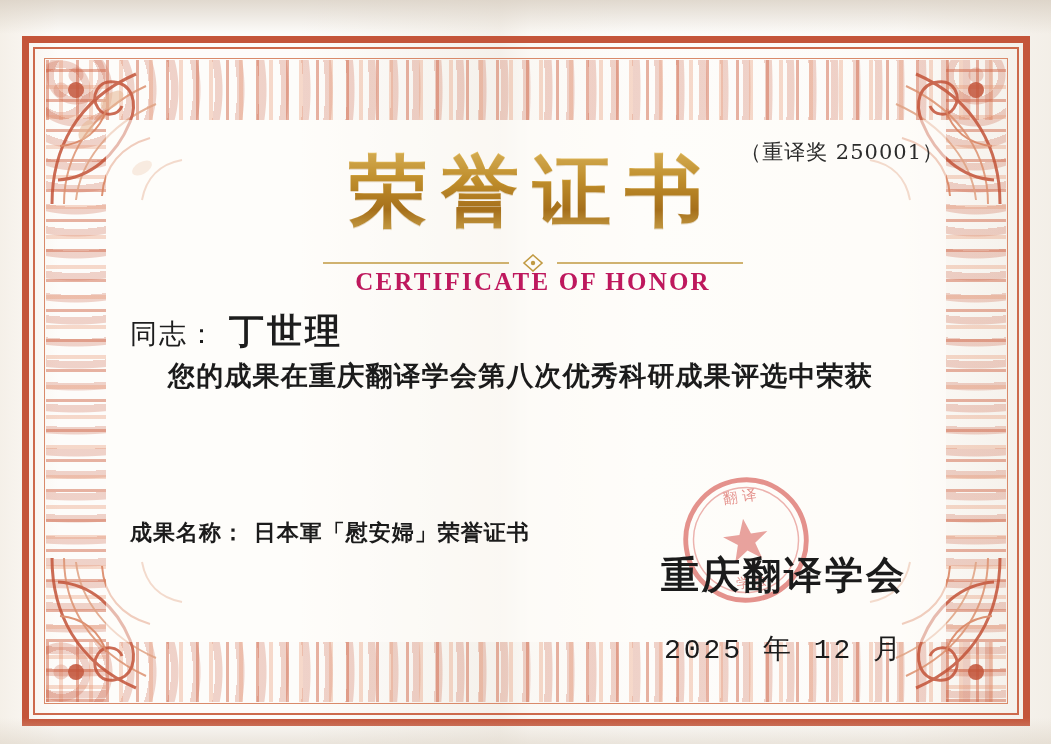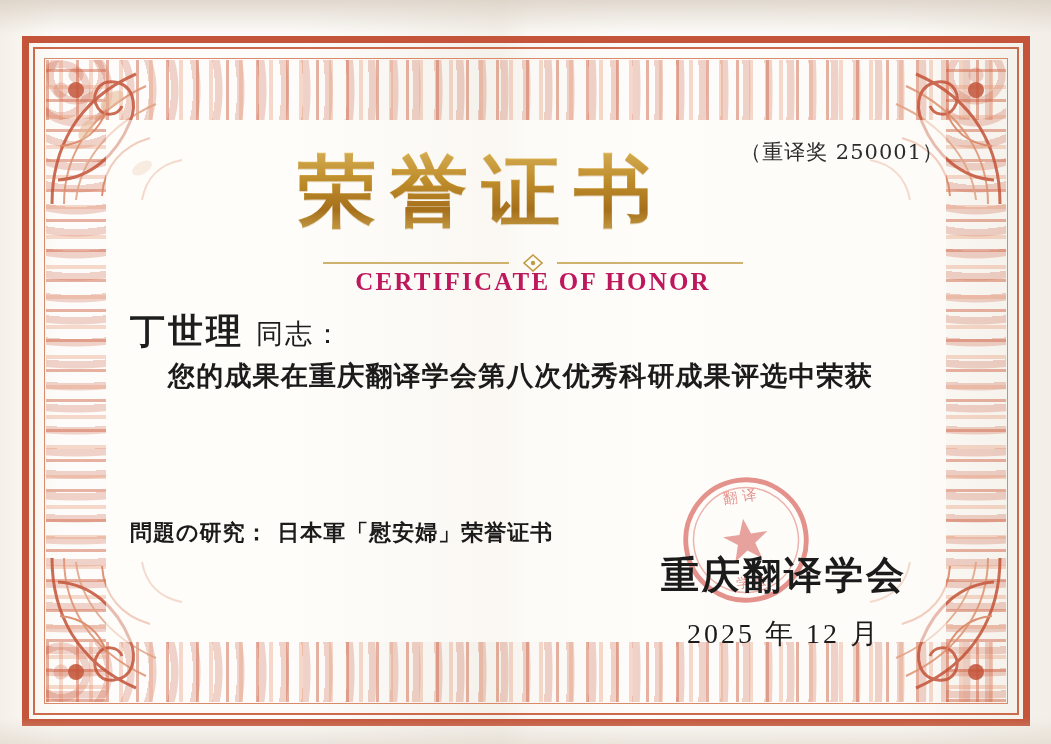--- a/index.html
+++ b/index.html
@@ -154,20 +154,21 @@
     letter-spacing: 1px;
     white-space: nowrap;
     font-family: "DejaVu Serif", serif;
   }
 
   #title-main {
     position: absolute;
     left: 190px;
     top: 48px;
     width: 470px;
+    text-align: center;
     font-size: 78px;
     line-height: 86px;
     letter-spacing: 14px;
     font-weight: bold;
     font-family: "DejaVu Serif", "Liberation Serif", serif;
     background: linear-gradient(180deg, #e8c469 0%, #c9972f 38%, #a8701a 72%, #d8b35a 100%);
     -webkit-background-clip: text;
     background-clip: text;
     color: transparent;
     text-shadow: 0 1px 0 rgba(160,110,30,0.25);
@@ -263,25 +264,25 @@
     width: 300px;
   }
   #issuer-name {
     font-size: 38px;
     font-weight: bold;
     color: #1b1b1b;
     letter-spacing: 3px;
     font-family: Liberation Sans, sans-serif;
   }
   #issue-date {
-    margin-top: 14px;
+    margin-top: 29px;
     font-size: 28px;
     color: #1b1b1b;
     letter-spacing: 3px;
-    font-family: Liberation Serif, serif;
+    font-family: Liberation Mono, monospace;
   }
 
   
   #official-seal {
     position: absolute;
     right: 130px;
     top: 372px;
     width: 136px;
     height: 136px;
     opacity: 0.55;
@@ -373,29 +374,29 @@
     <svg id="title-divider" viewBox="0 0 420 18">
       <line x1="0" y1="9" x2="186" y2="9" stroke="#c19a42" stroke-width="1.6"></line>
       <line x1="234" y1="9" x2="420" y2="9" stroke="#c19a42" stroke-width="1.6"></line>
       <path d="M210 1 L219 9 L210 17 L201 9 Z" fill="none" stroke="#c19a42" stroke-width="1.6"></path>
       <circle cx="210" cy="9" r="2.2" fill="#c19a42"></circle>
     </svg>
 
     <div id="title-sub">CERTIFICATE OF HONOR</div>
 
     <div id="recipient-line">
+      <span id="recipient-suffix">同志：</span>
       <span id="recipient-name">丁世理</span>
-      <span id="recipient-suffix">同志：</span>
     </div>
 
     <div id="body-text">您的成果在重庆翻译学会第八次优秀科研成果评选中荣获</div>
 
 
     <div id="result-line">
-      <span>問題の研究：</span>
+      <span>成果名称：</span>
       <span>日本軍「慰安婦」荣誉证书</span>
     </div>
 
     <svg id="official-seal" viewBox="0 0 140 140">
       <circle cx="70" cy="70" r="62" fill="none" stroke="#cf3b34" stroke-width="5"></circle>
       <circle cx="70" cy="70" r="54" fill="none" stroke="#cf3b34" stroke-width="1.5" opacity="0.7"></circle>
       <path d="M70 48 L76 64 L93 64 L79 74 L84 91 L70 81 L56 91 L61 74 L47 64 L64 64 Z" fill="#cf3b34" opacity="0.85"></path>
       <text class="seal-text" x="70" y="30" text-anchor="middle" font-size="15" fill="#cf3b34">翻 译</text>
       <text class="seal-text" x="70" y="118" text-anchor="middle" font-size="14" fill="#cf3b34">学 会</text>
     </svg>

